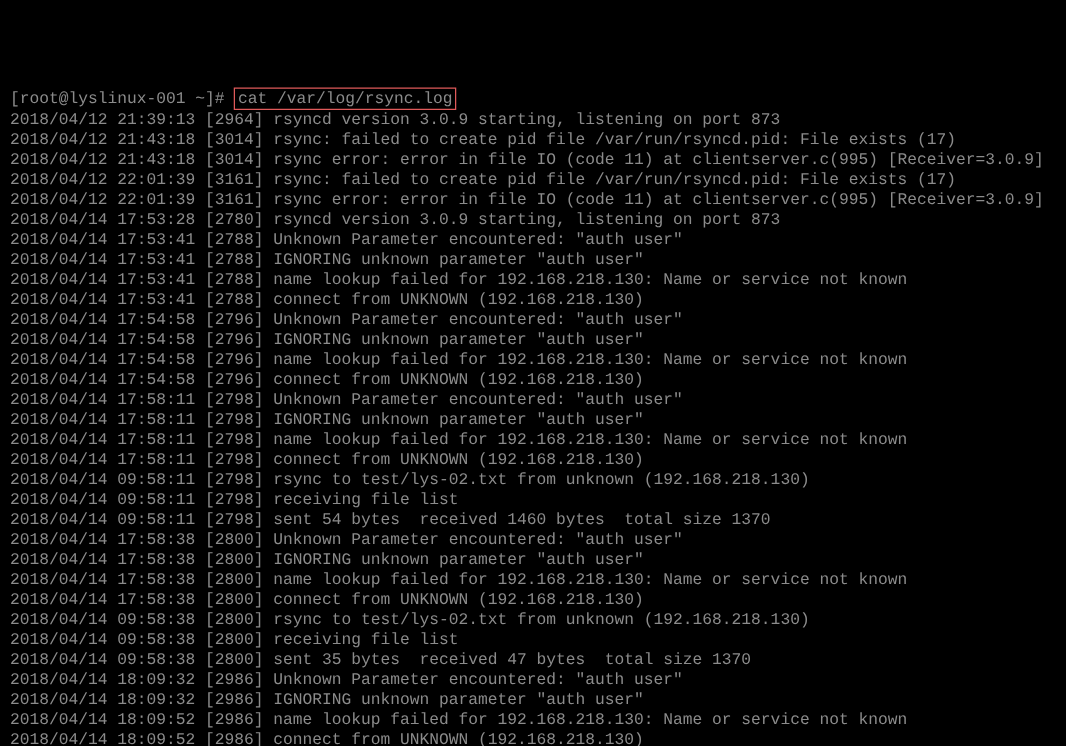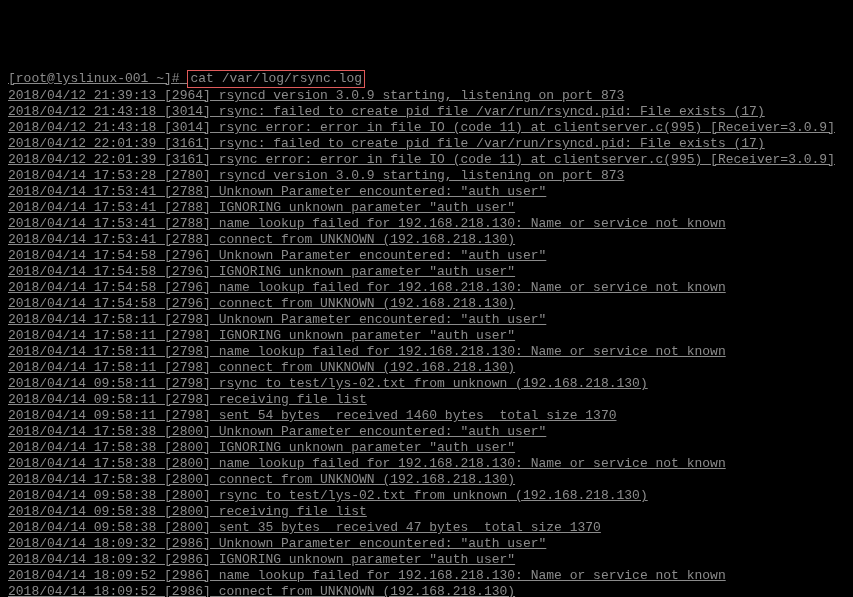--- a/index.html
+++ b/index.html
@@ -14,21 +14,20 @@
       font-size: 13px;
       line-height: 16px;
       padding: 6px 8px;
       width: 853px;
       height: 597px;
       overflow: hidden;
       white-space: pre;
     }
     .line {
       display: block;
-      text-decoration: underline;
     }
     .user-host {
       color: #8b8b8b;
     }
     .command-box {
       border: 1px solid #e05a5a;
       padding: 0 2px;
       display: inline-block;
       color: #8b8b8b;
     }

